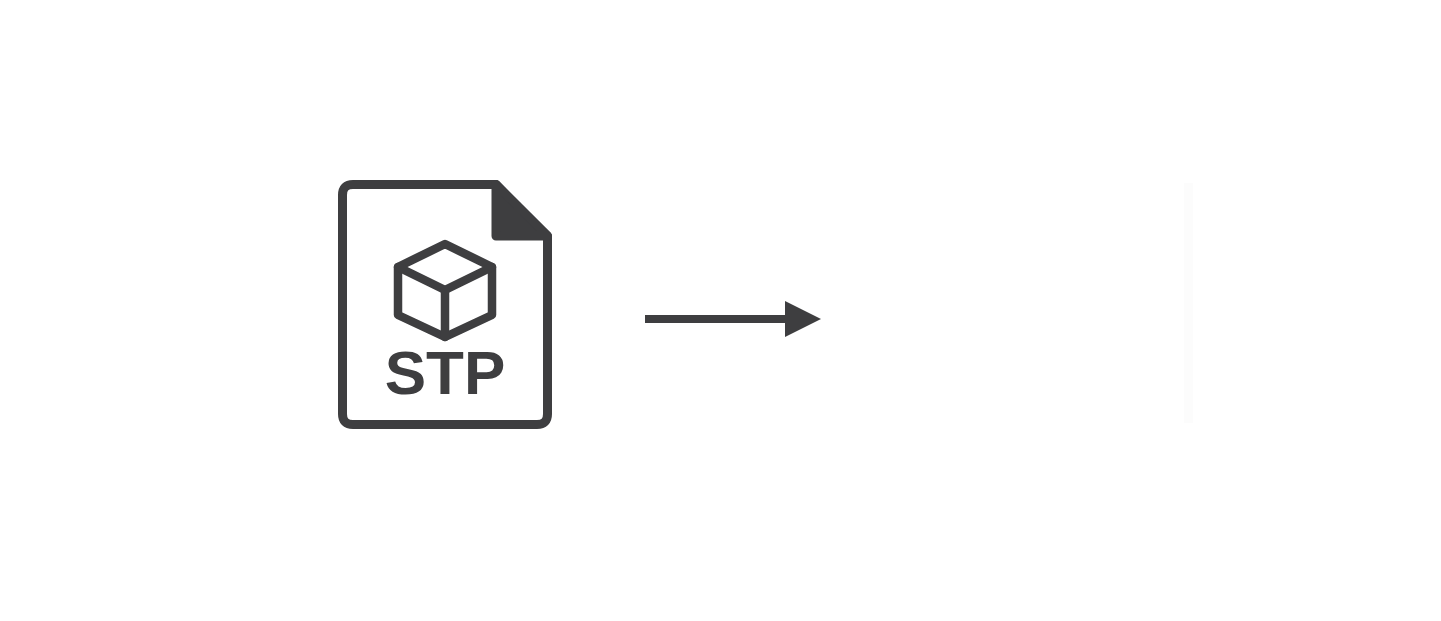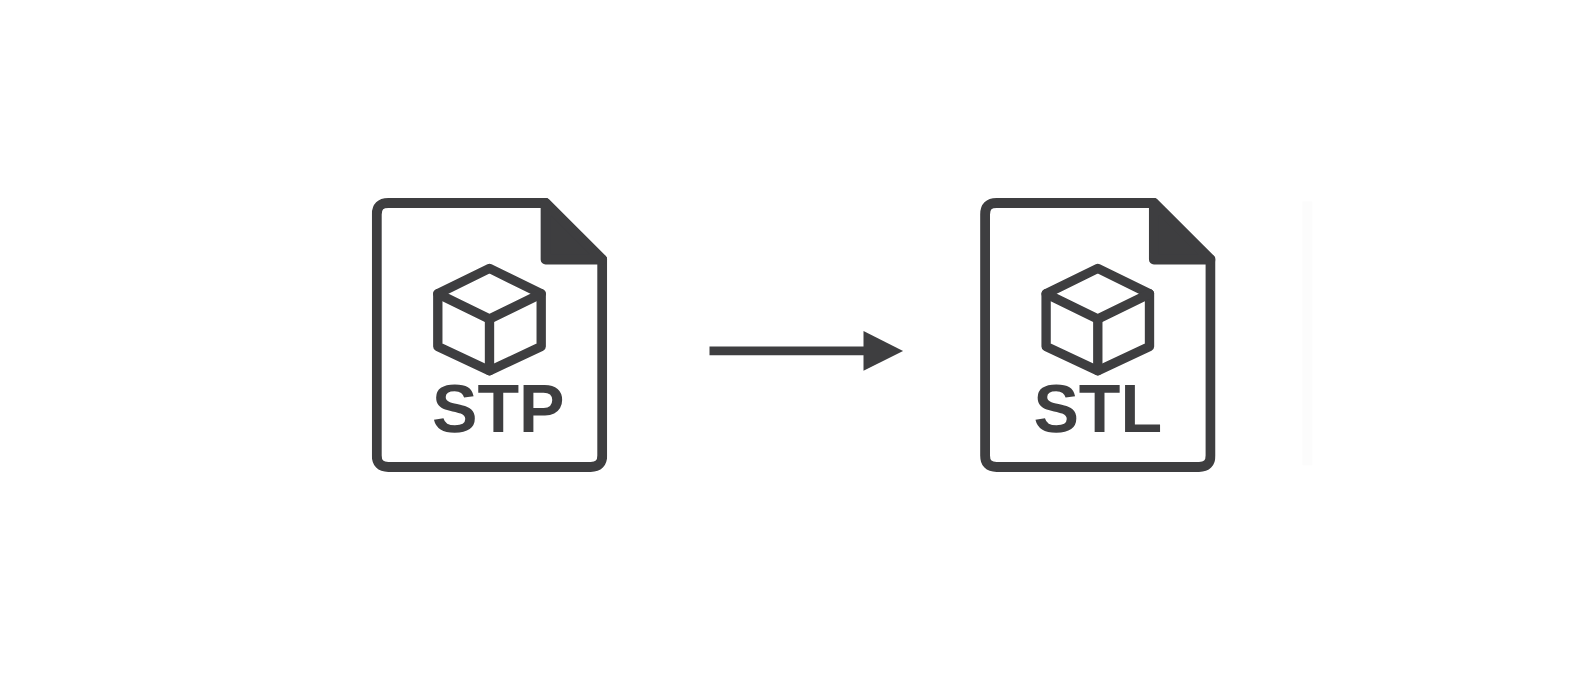--- a/index.html
+++ b/index.html
@@ -13,21 +13,21 @@
     height: 621px;
     background: #ffffff;
     overflow: hidden;
     font-family: "Liberation Sans", sans-serif;
   }
   .file-icon {
     position: absolute;
     width: 214px;
     height: 249px;
   }
-  .file-icon.source { left: 338px; top: 180px; padding-left: 16px; }
+  .file-icon.source { left: 338px; top: 180px; }
   .file-icon.target { left: 891px; top: 180px; }
   .file-icon svg {
     position: absolute;
     left: 0;
     top: 0;
     display: block;
   }
   .file-label {
     position: absolute;
     left: 0;
@@ -76,28 +76,16 @@
       </g>
     </svg>
     <div class="file-label">STP</div>
   </div>
 
   <svg class="arrow" viewBox="0 0 182 44">
     <line x1="4" y1="22" x2="147" y2="22" stroke="#3e3e40" stroke-width="8"></line>
     <polygon points="144,4 180,22 144,40" fill="#3e3e40"></polygon>
   </svg>
 
-  <div class="file-icon target">
-    <svg width="214" height="249" viewBox="0 0 214 249">
-      <path d="M 158 4.5 L 15 4.5 Q 4.5 4.5 4.5 15 L 4.5 234 Q 4.5 244.5 15 244.5 L 199 244.5 Q 209.5 244.5 209.5 234 L 209.5 56 Z" fill="#ffffff" stroke="#3e3e40" stroke-width="9" stroke-linejoin="round"></path>
-      <polygon points="158,4.5 158,56 209.5,56" fill="#3e3e40" stroke="#3e3e40" stroke-width="9" stroke-linejoin="round"></polygon>
-      <g fill="none" stroke="#3e3e40" stroke-width="8.5" stroke-linejoin="round" stroke-linecap="round">
-        <polygon points="107,64 154,87 154,135 107,157 60,135 60,87"></polygon>
-        <polyline points="60,87 107,110 154,87"></polyline>
-        <line x1="107" y1="110" x2="107" y2="157"></line>
-      </g>
-    </svg>
-    <div class="file-label">STL</div>
-  </div>
 
   <div class="edge-strip"></div>
 
 </div>
 
 </body></html>

